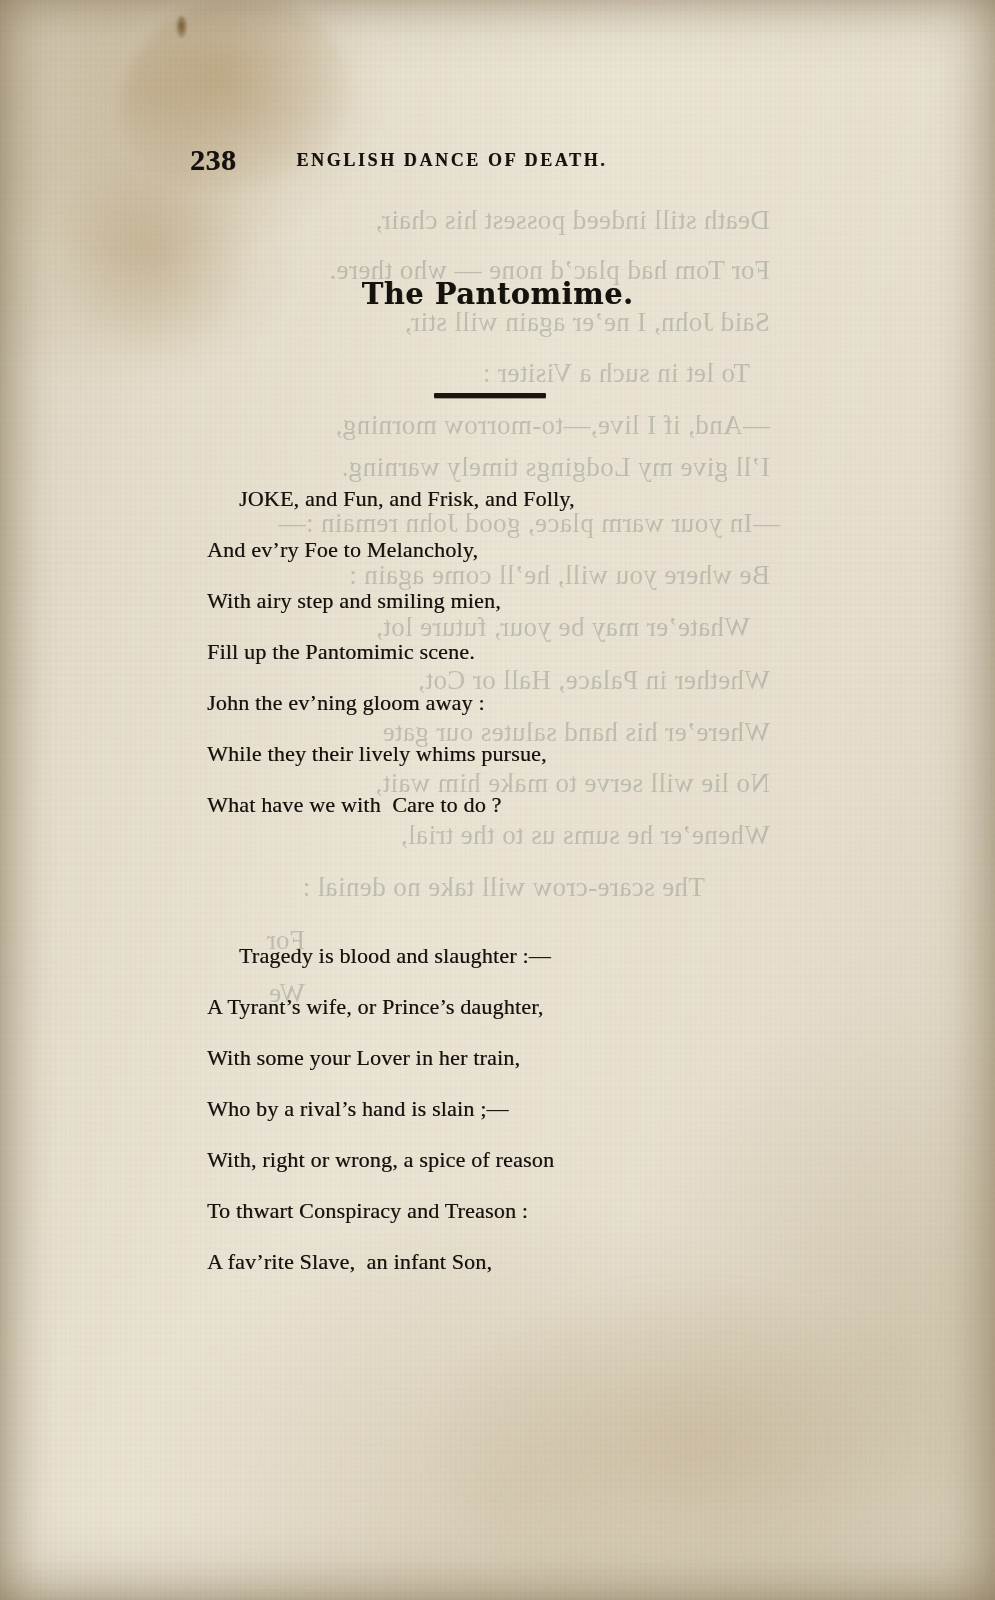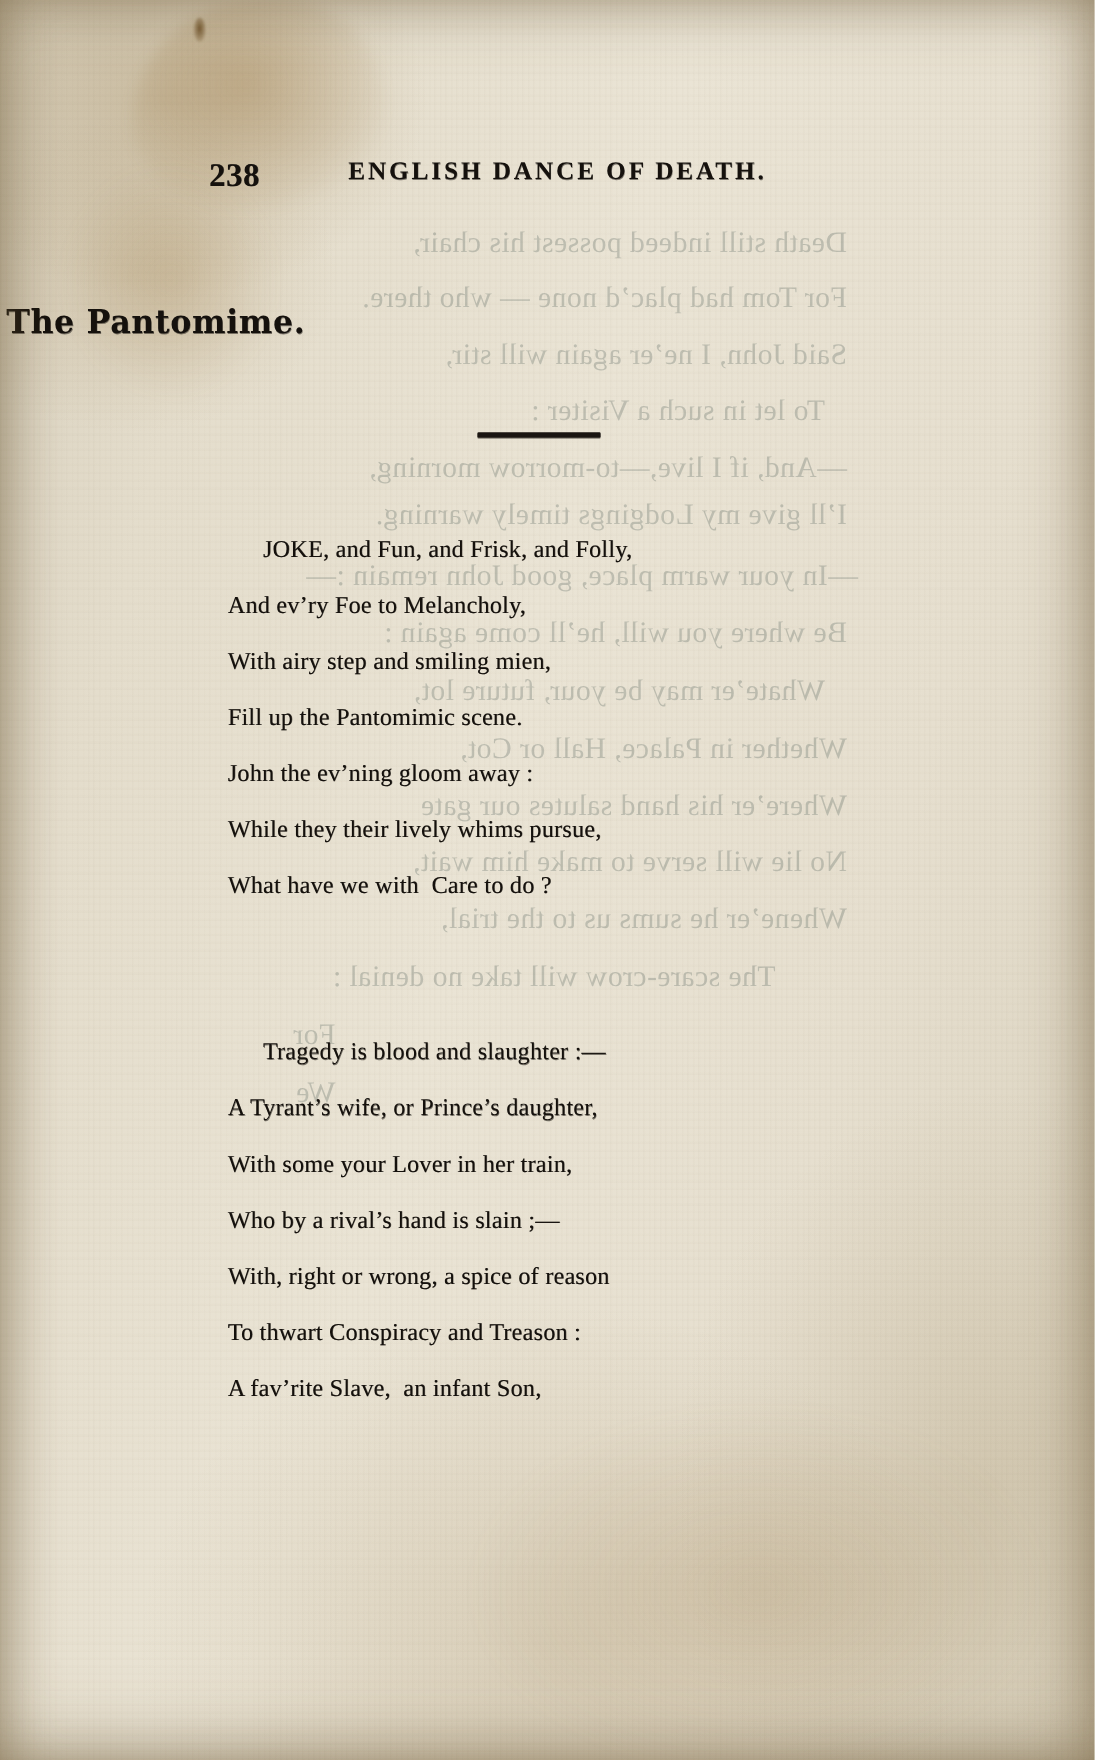--- a/index.html
+++ b/index.html
@@ -125,44 +125,44 @@
     height: 1600px;
     color: #15110d;
   }
 
   .running-head {
     position: absolute;
     top: 143px;
     left: 190px;
     width: 620px;
     display: flex;
-    align-items: flex-start;
+    align-items: center;
   }
   .folio {
     font-family: "Liberation Serif", serif;
     font-weight: bold;
     font-size: 30px;
     letter-spacing: 0.5px;
     text-shadow: 0.4px 0.3px 0 rgba(20,16,12,0.55);
   }
   .head-title {
-    margin-left: 80px;
+    margin-left: 60px;
     font-family: "Liberation Serif", serif;
     font-weight: bold;
-    font-size: 23px;
+    font-size: 18px;
     letter-spacing: 2.6px;
     text-shadow: 0.4px 0.3px 0 rgba(20,16,12,0.5);
   }
 
   .poem-title {
     position: absolute;
     top: 276px;
     left: 0;
     width: 995px;
-    text-align: left;
+    text-align: center;
     font-family: "DejaVu Serif", serif;
     font-weight: bold;
     font-size: 30px;
     letter-spacing: 0.6px;
     font-style: normal;
     text-shadow: 0.5px 0.3px 0 rgba(20,16,12,0.5);
   }
   .poem-title .blackletter {
     
     display: inline-block;

